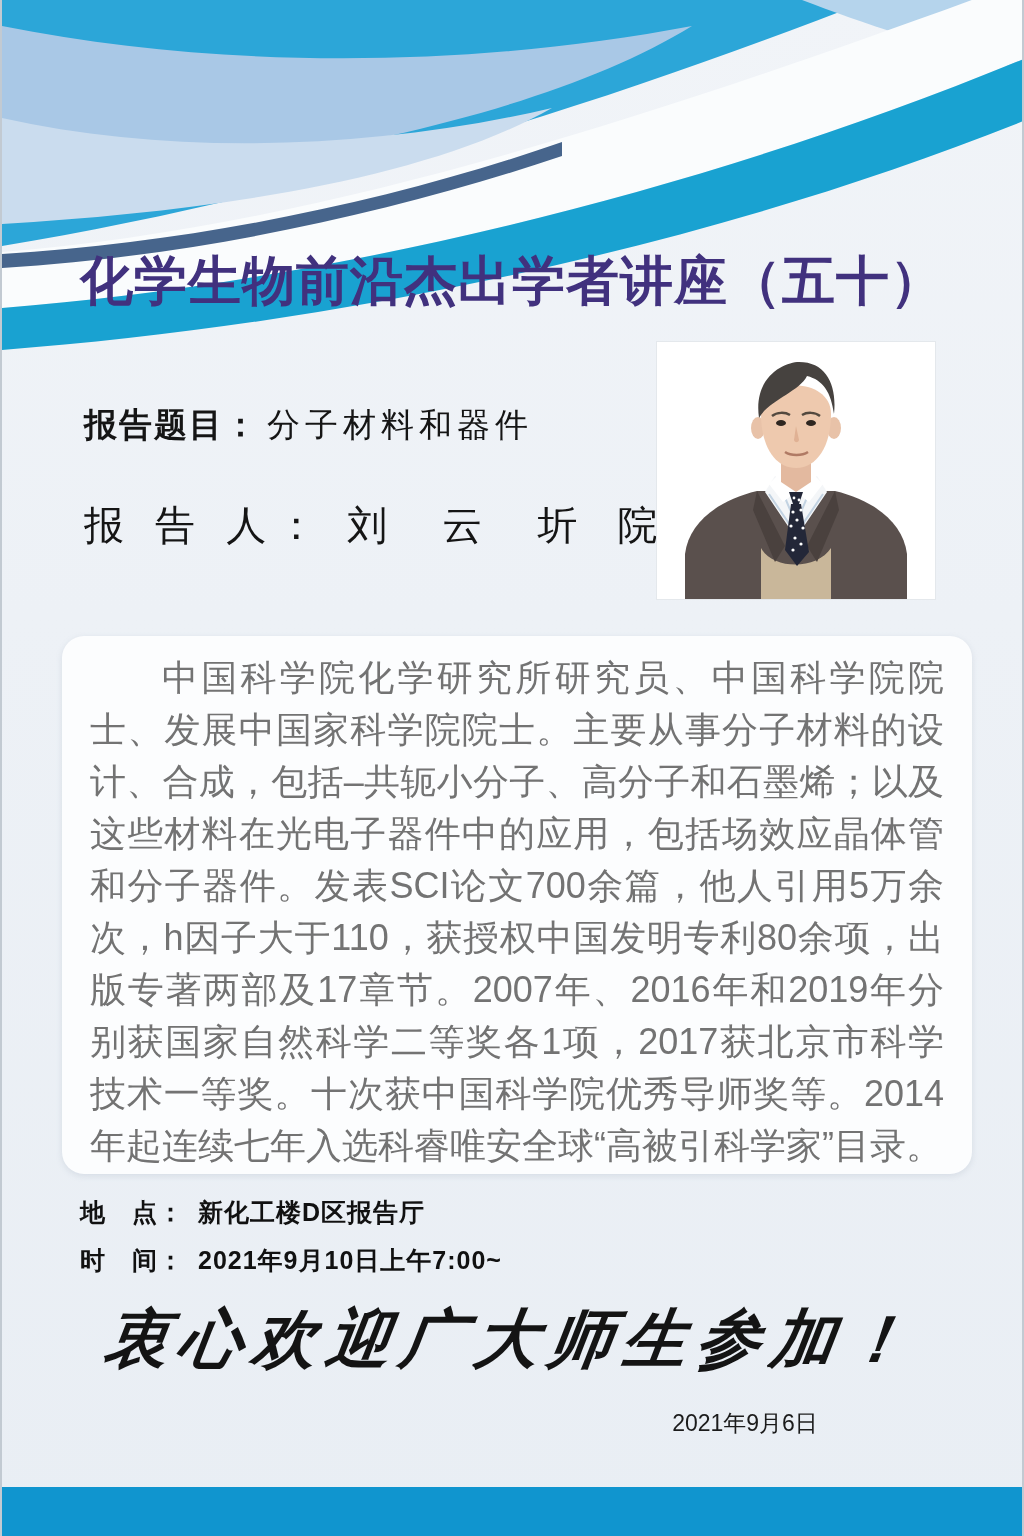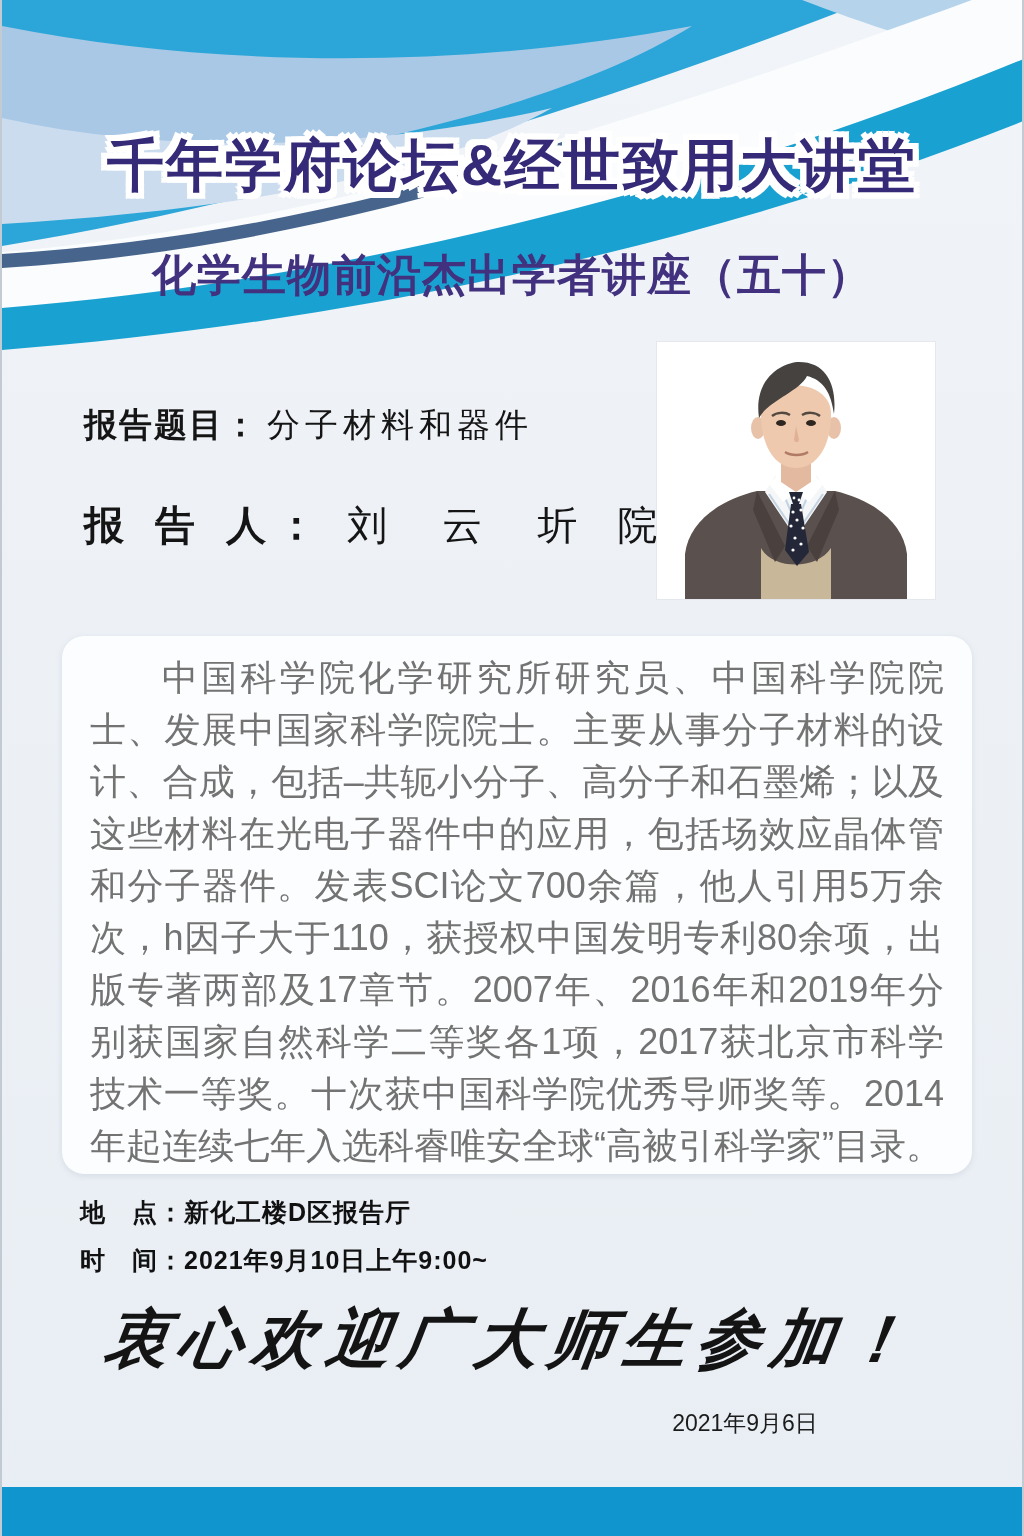--- a/index.html
+++ b/index.html
@@ -22,28 +22,28 @@
     color:#352a78;
     text-shadow:
       -6px -6px 0 #fff, 0 -6px 0 #fff, 6px -6px 0 #fff,
       -6px 0 0 #fff, 6px 0 0 #fff,
       -6px 6px 0 #fff, 0 6px 0 #fff, 6px 6px 0 #fff,
       -4px -4px 0 #fff, 4px -4px 0 #fff, -4px 4px 0 #fff, 4px 4px 0 #fff;
   }
   .sub-title{
     position:absolute;top:246px;left:0;width:100%;
     text-align:center;
-    font-size:44px;font-weight:bold;letter-spacing:1px;
+    font-size:53px;font-weight:bold;letter-spacing:1px;
     color:#41317e;
   }
   .topic-row{position:absolute;top:403px;left:82px;font-size:33px;color:#151515;white-space:nowrap;}
   .topic-label{font-weight:bold;letter-spacing:2px;}
   .topic-value{font-weight:normal;letter-spacing:5px;margin-left:8px;}
   .speaker-row{position:absolute;top:498px;left:82px;font-size:40px;color:#151515;white-space:nowrap;}
-  .speaker-label{font-weight:bold;letter-spacing:10px;}
+  .speaker-label{font-weight:normal;letter-spacing:10px;}
   .speaker-name{font-weight:normal;letter-spacing:22px;margin-left:21px;}
   .speaker-title{font-weight:normal;letter-spacing:22px;margin-left:18px;}
   .photo-frame{
     position:absolute;top:342px;left:655px;width:278px;height:257px;
     background:#ffffff;box-shadow:0 0 0 1px #e4e8ec;
   }
   .bio-card{
     position:absolute;top:636px;left:60px;width:910px;height:538px;
     background:#fcfdfe;border-radius:22px;
     box-shadow:0 2px 6px rgba(120,140,160,0.18);
@@ -51,21 +51,21 @@
   .bio-text{
     margin:4px;padding:12px 24px 0 24px;
     font-size:36px;line-height:52px;color:#737373;
     text-align:justify;text-indent:2em;
     font-family:"Liberation Sans","DejaVu Sans",sans-serif;
   }
   .detail-row{position:absolute;left:78px;font-size:25px;font-weight:bold;color:#111;white-space:nowrap;}
   .detail-location{top:1196px;}
   .detail-time{top:1244px;}
   .detail-label{letter-spacing:1px;text-align:right;}
-  .detail-value{letter-spacing:1px;}
+  .detail-value{margin-left:14px;letter-spacing:1px;}
   .welcome-line{
     position:absolute;top:1296px;left:0;width:100%;
     text-align:center;
     font-family:"DejaVu Serif","Liberation Serif",serif;
     font-style:italic;font-weight:bold;
     font-size:64px;letter-spacing:10px;color:#141414;
     transform:skewX(-8deg);
   }
   .footer-block{
     position:absolute;top:1408px;right:52px;width:450px;
@@ -93,21 +93,20 @@
 
     <path d="M800,0 L1024,0 L1024,72 C938,48 862,24 800,0 Z" fill="#b5d4ec"></path>
 
     <path d="M0,252 C300,228 620,130 1024,-20 L1024,58 C700,192 330,282 0,308 Z" fill="#fafcfd"></path>
 
     <path d="M0,254 C200,242 400,198 560,142 L560,156 C400,210 200,256 0,268 Z" fill="#47658c"></path>
 
     <path d="M0,308 C330,282 700,192 1024,58 L1024,120 C710,246 340,324 0,350 Z" fill="#19a2d1"></path>
   </svg>
 
-  <div class="main-title">千年学府论坛&amp;经世致用大讲堂</div>
 
   <div class="sub-title">化学生物前沿杰出学者讲座（五十）</div>
 
   <div class="topic-row">
     <span class="topic-label">报告题目：</span><span class="topic-value">分子材料和器件</span>
   </div>
 
   <div class="speaker-row">
     <span class="speaker-label">报 告 人：</span><span class="speaker-name">刘 云 圻</span><span class="speaker-title">院 士</span>
   </div>
@@ -167,21 +166,21 @@
 
   <div class="bio-card">
     <p class="bio-text">中国科学院化学研究所研究员、中国科学院院士、发展中国家科学院院士。主要从事分子材料的设计、合成，包括–共轭小分子、高分子和石墨烯；以及这些材料在光电子器件中的应用，包括场效应晶体管和分子器件。发表SCI论文700余篇，他人引用5万余次，h因子大于110，获授权中国发明专利80余项，出版专著两部及17章节。2007年、2016年和2019年分别获国家自然科学二等奖各1项，2017获北京市科学技术一等奖。十次获中国科学院优秀导师奖等。2014年起连续七年入选科睿唯安全球“高被引科学家”目录。</p>
   </div>
 
   <div class="detail-row detail-location">
     <span class="detail-label">地　点：</span><span class="detail-value">新化工楼D区报告厅</span>
   </div>
 
   <div class="detail-row detail-time">
-    <span class="detail-label">时　间：</span><span class="detail-value">2021年9月10日上午9:00~</span>
+    <span class="detail-label">时　间：</span><span class="detail-value">2021年9月10日上午7:00~</span>
   </div>
 
   <div class="welcome-line">衷心欢迎广大师生参加！</div>
 
   <div class="footer-block">
     <div class="footer-line">2021年9月6日</div>
   </div>
 
   <div class="bottom-bar"></div>
 

